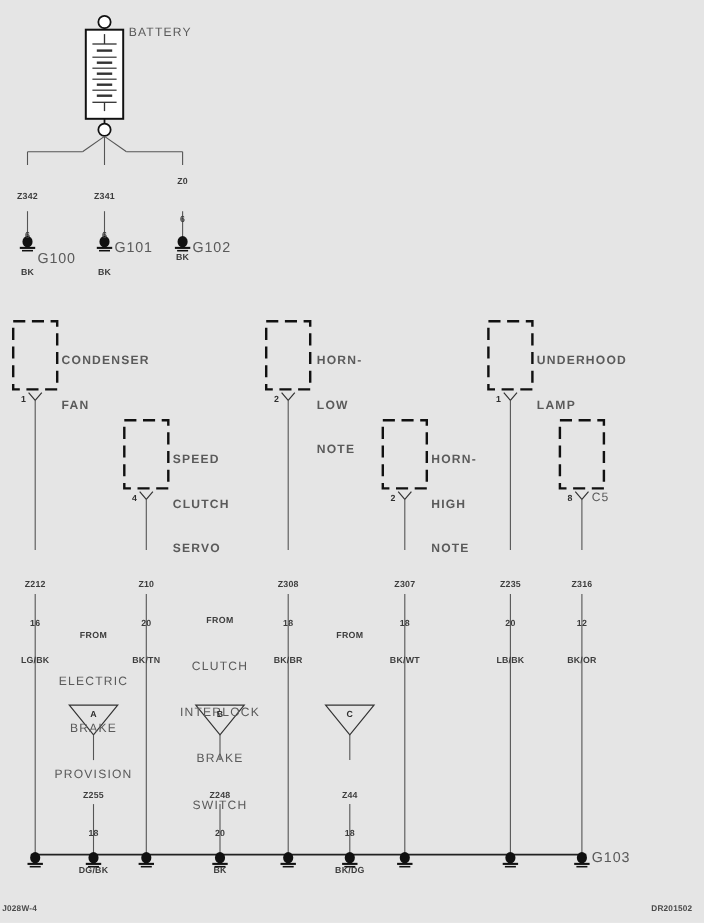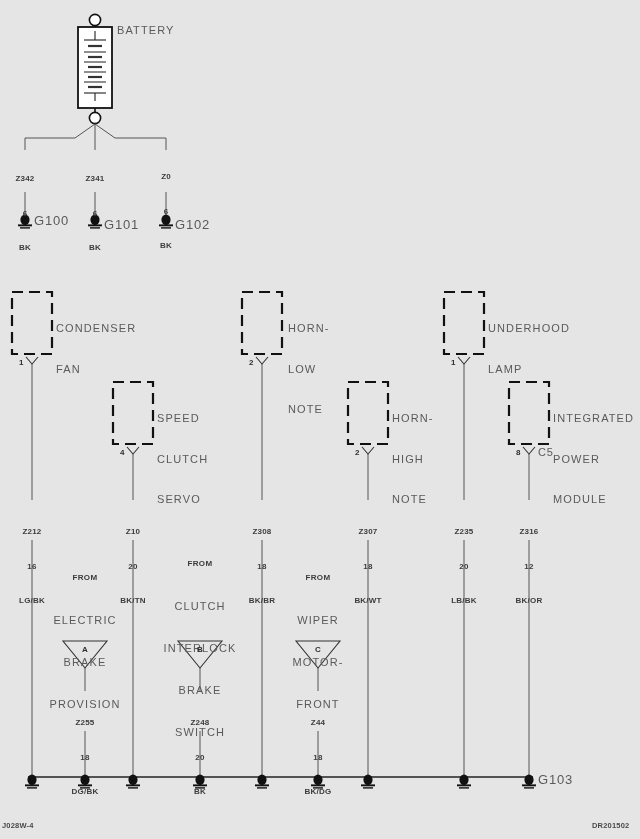--- a/index.html
+++ b/index.html
@@ -29,20 +29,21 @@
     color: #4a4a4a;
     white-space: pre;
     font-family: "Liberation Sans", sans-serif;
   }
   
   .comp-name {
     font-size: 11px;
     letter-spacing: 1.1px;
     color: #5a5a5a;
     line-height: 13.5px;
+    font-weight: bold;
   }
   
   .wire-code {
     font-size: 8px;
     font-weight: bold;
     color: #3c3c3c;
     text-align: center;
     line-height: 11.5px;
     letter-spacing: 0.2px;
   }
@@ -257,27 +258,27 @@
   <div class="lbl wire-code" style="left:0px; top:150px; width:50px;">
     <div>Z342</div>
     <div>6</div>
     <div>BK</div>
   </div>
   <div class="lbl wire-code" style="left:70px; top:150px; width:50px;">
     <div>Z341</div>
     <div>6</div>
     <div>BK</div>
   </div>
-  <div class="lbl wire-code" style="left:141px; top:148px; width:50px;">
+  <div class="lbl wire-code" style="left:141px; top:136px; width:50px;">
     <div>Z0</div>
     <div>6</div>
     <div>BK</div>
   </div>
 
-  <div class="lbl gnd-id" style="left:34px; top:213px;">G100</div>
+  <div class="lbl gnd-id" style="left:34px; top:227px;">G100</div>
   <div class="lbl gnd-id" style="left:104px; top:217px;">G101</div>
   <div class="lbl gnd-id" style="left:175px; top:217px;">G102</div>
 
   <div class="lbl comp-name" style="left:56px; top:295px;">
     <div>CONDENSER</div>
     <div>FAN</div>
   </div>
   <div class="lbl pin-num" style="left:19px; top:358px;">1</div>
   <div class="lbl wire-code" style="left:7px; top:503px; width:50px;">
     <div>Z212</div>
@@ -325,25 +326,20 @@
     <div>UNDERHOOD</div>
     <div>LAMP</div>
   </div>
   <div class="lbl pin-num" style="left:451px; top:358px;">1</div>
   <div class="lbl wire-code" style="left:439px; top:503px; width:50px;">
     <div>Z235</div>
     <div>20</div>
     <div>LB/BK</div>
   </div>
 
-  <div class="lbl comp-name" style="left:553px; top:385px;">
-    <div>INTEGRATED</div>
-    <div>POWER</div>
-    <div>MODULE</div>
-  </div>
   <div class="lbl pin-num" style="left:516px; top:448px;">8</div>
   <div class="lbl conn-id" style="left:538px; top:446px;">C5</div>
   <div class="lbl wire-code" style="left:504px; top:503px; width:50px;">
     <div>Z316</div>
     <div>12</div>
     <div>BK/OR</div>
   </div>
 
   <div class="lbl from-word" style="left:35px; top:573px; width:100px;">FROM</div>
   <div class="lbl from-body" style="left:25px; top:585px; width:120px;">
@@ -366,25 +362,20 @@
     <div>SWITCH</div>
   </div>
   <div class="lbl tri-letter" style="left:190px; top:645px; width:20px;">B</div>
   <div class="lbl wire-code" style="left:175px; top:694px; width:50px;">
     <div>Z248</div>
     <div>20</div>
     <div>BK</div>
   </div>
 
   <div class="lbl from-word" style="left:268px; top:573px; width:100px;">FROM</div>
-  <div class="lbl from-body" style="left:258px; top:585px; width:120px;">
-    <div>WIPER</div>
-    <div>MOTOR-</div>
-    <div>FRONT</div>
-  </div>
   <div class="lbl tri-letter" style="left:308px; top:645px; width:20px;">C</div>
   <div class="lbl wire-code" style="left:293px; top:694px; width:50px;">
     <div>Z44</div>
     <div>18</div>
     <div>BK/DG</div>
   </div>
 
   <div class="lbl gnd-id" style="left:538px; top:772px;">G103</div>
 
   <div class="lbl footer-code" style="left:2px; top:821px;">J028W-4</div>

